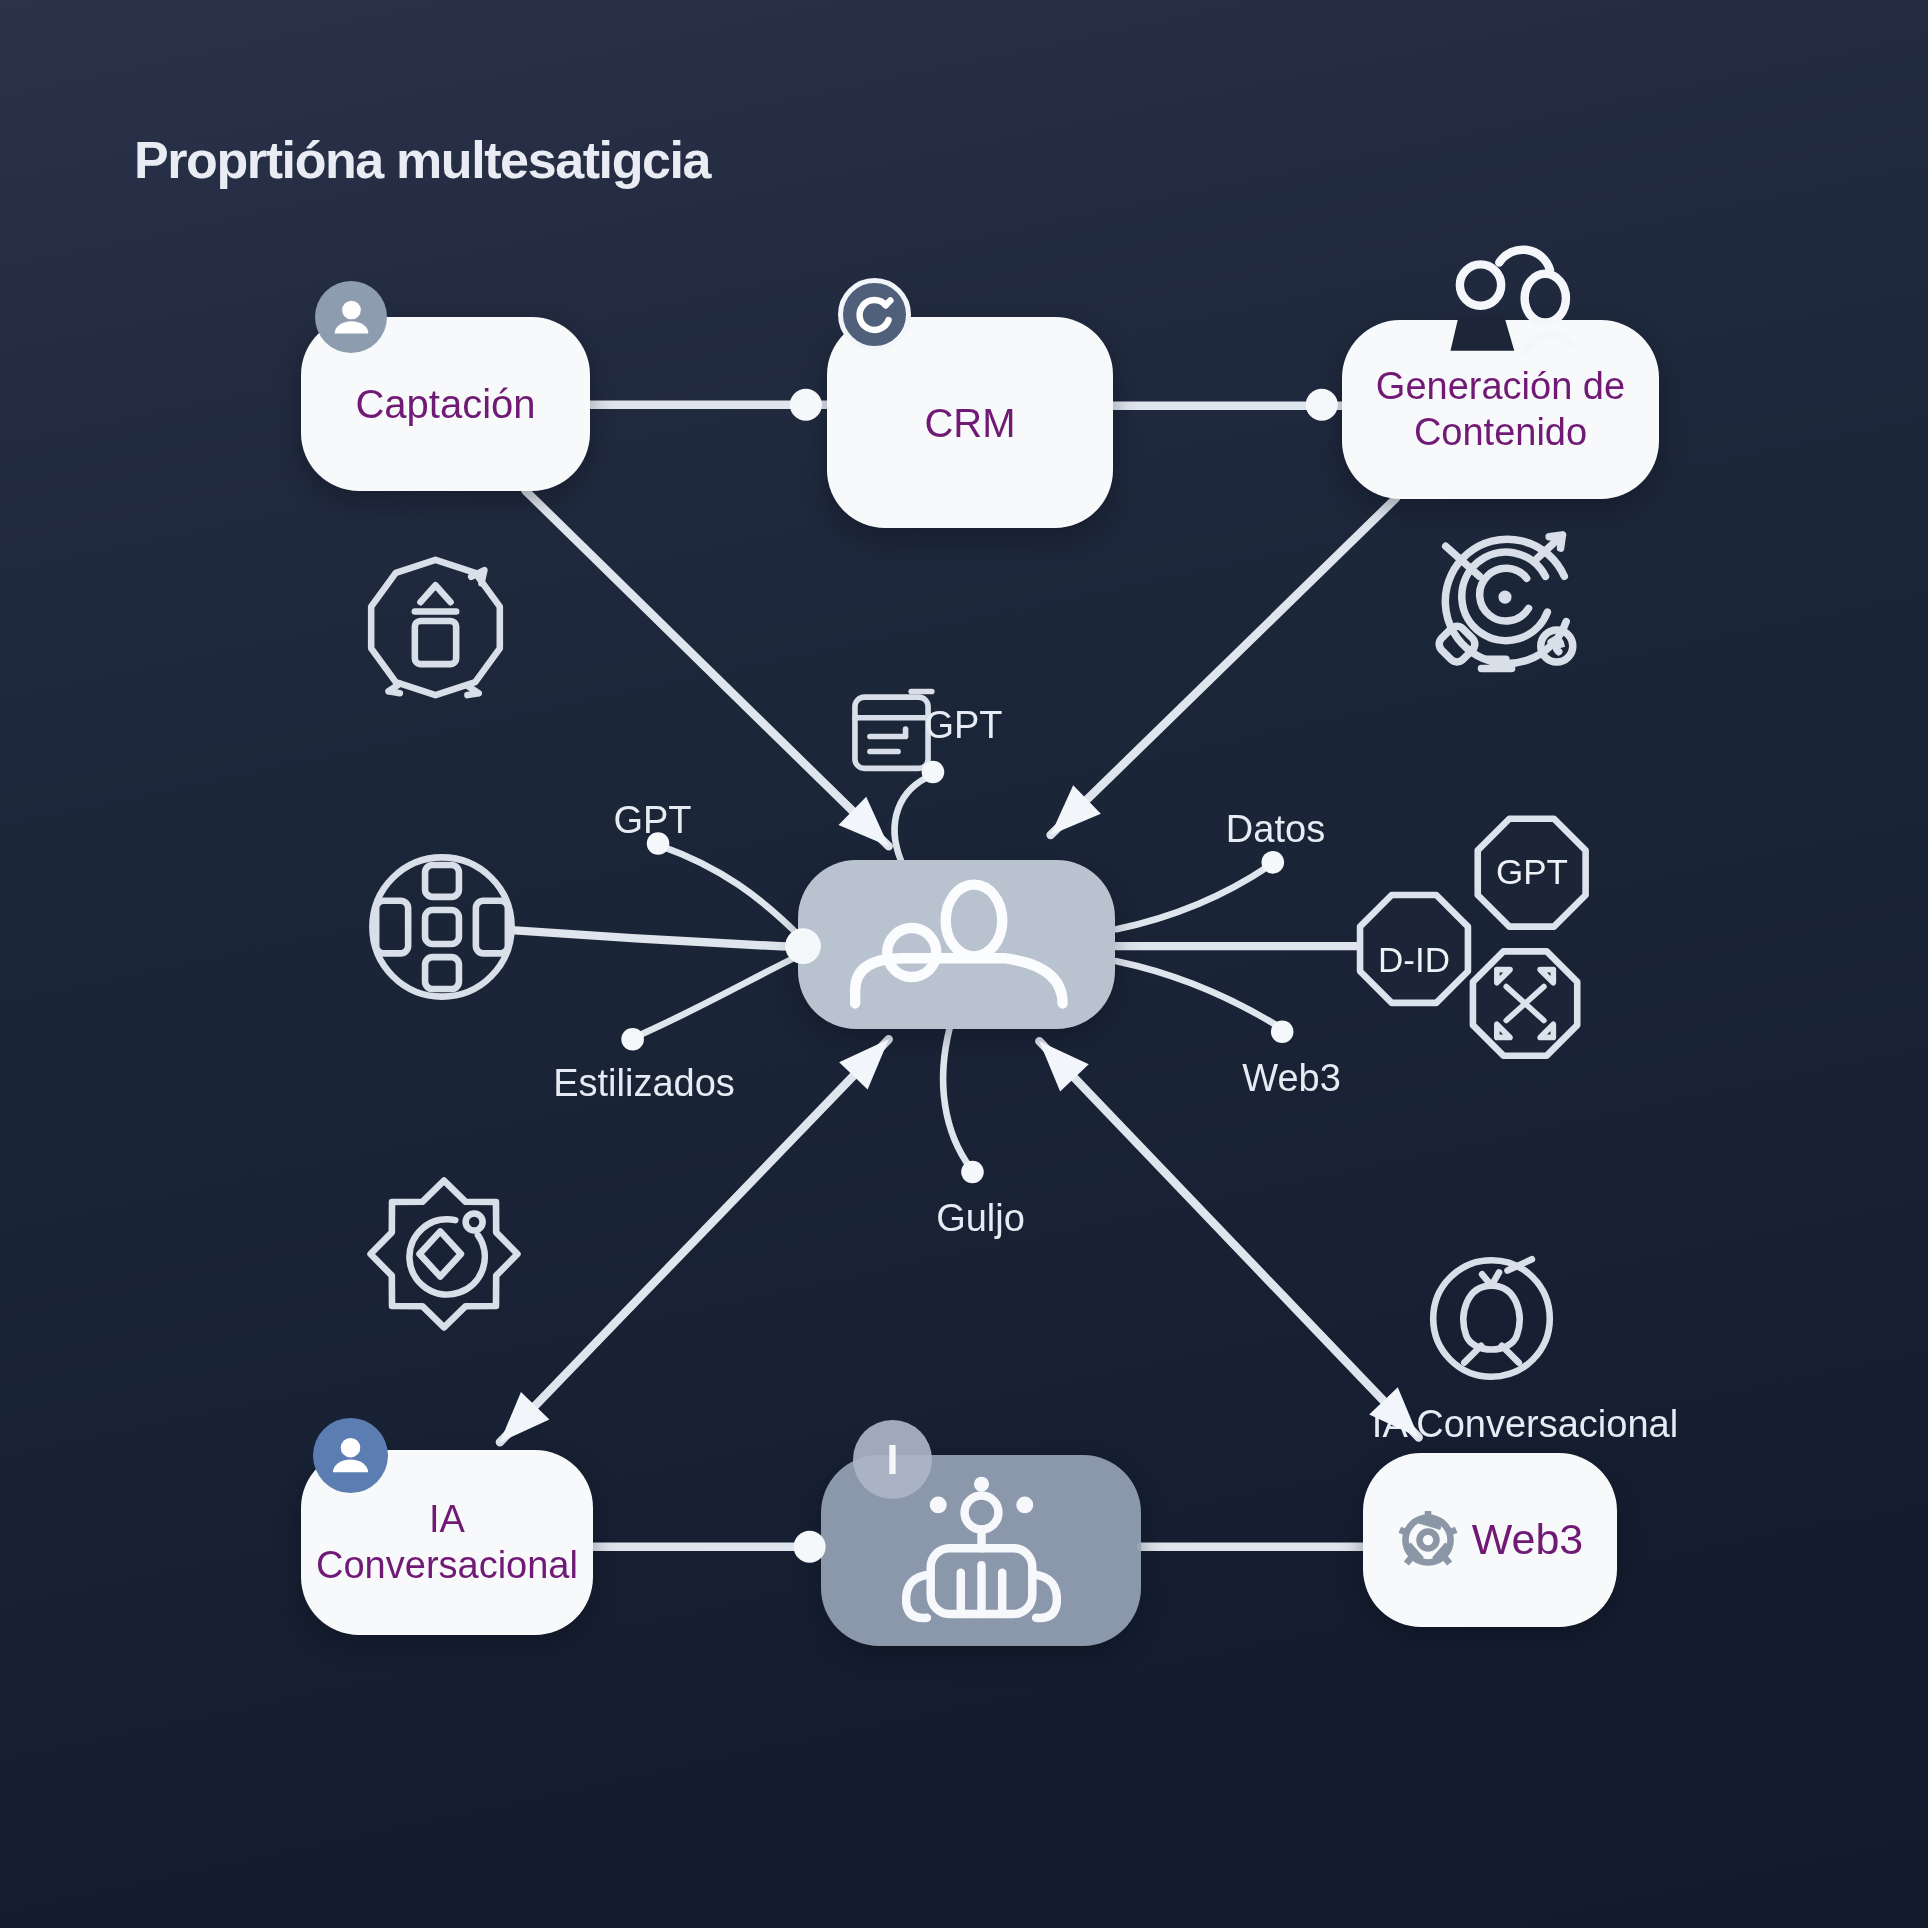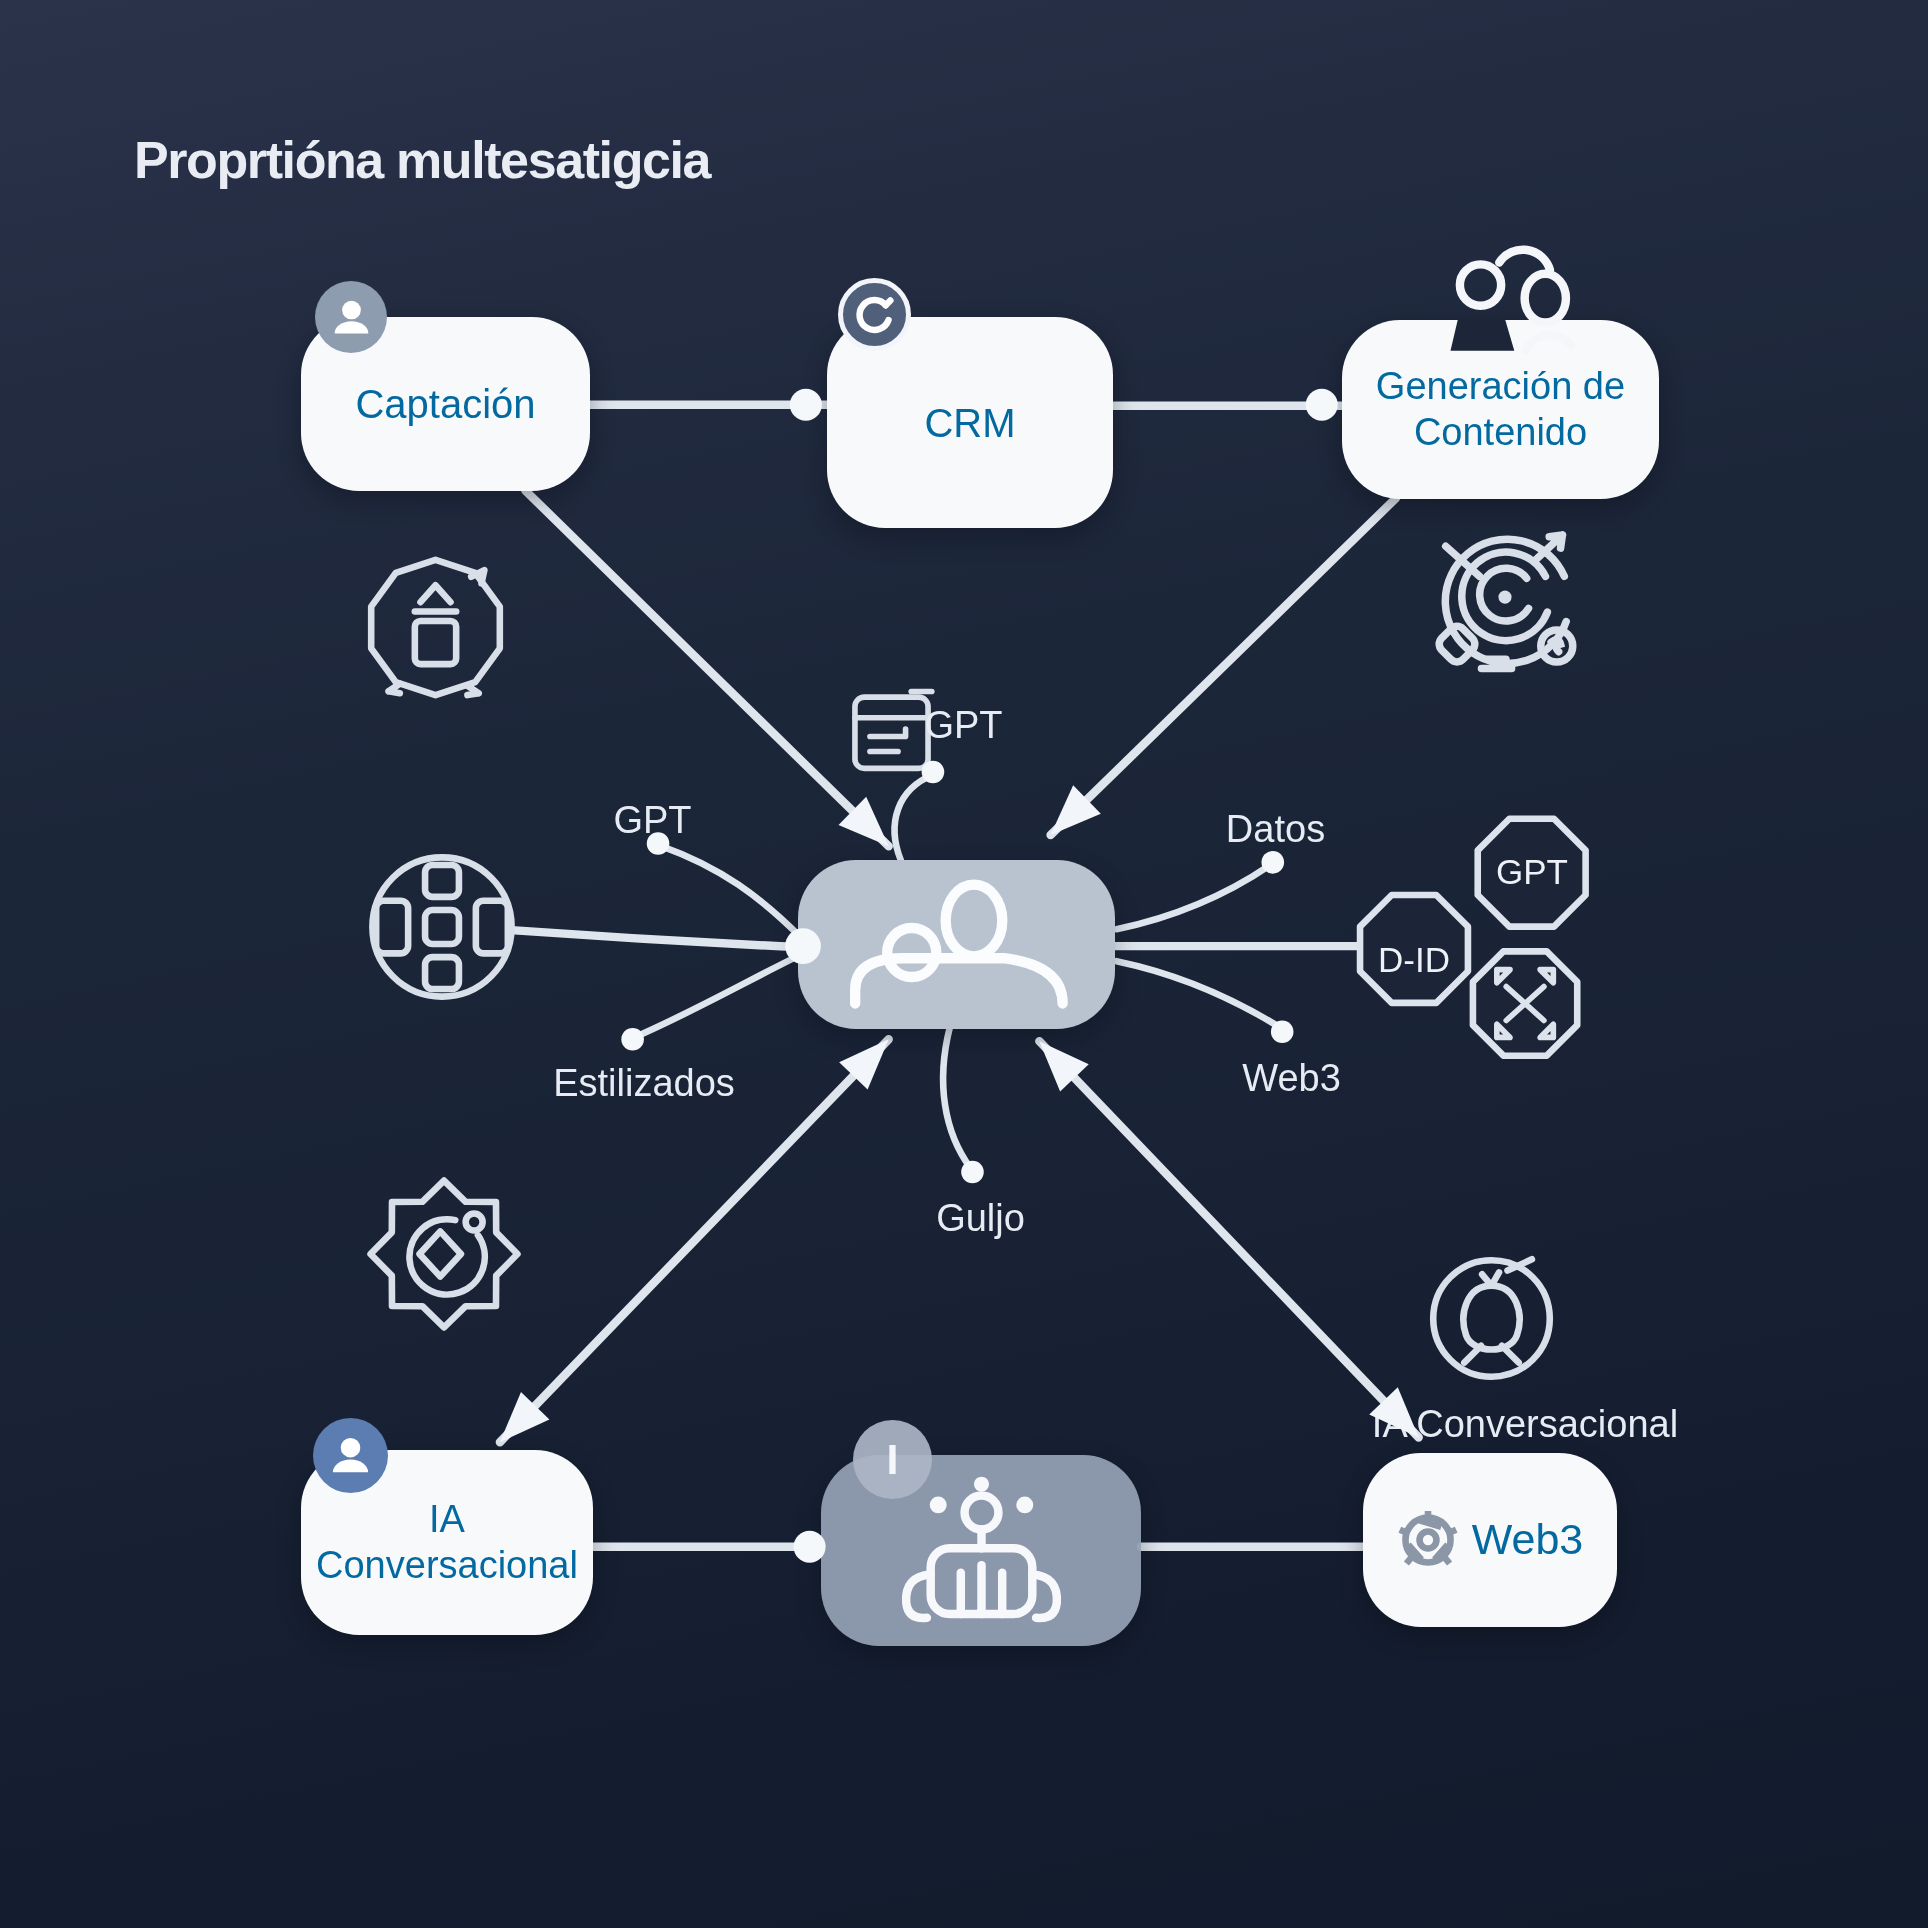--- a/index.html
+++ b/index.html
@@ -16,21 +16,21 @@
   
   #title{
     left:126px;top:130px;z-index:2;color:#e9edf3;font-size:52px;font-weight:600;
     letter-spacing:-1.4px;white-space:nowrap;margin-left:8px;
   }
   
   .node{
     z-index:2;background:#f8f9fb;border-radius:58px;
     box-shadow:0 9.4px 24.5px rgba(5,10,20,.32);
     display:flex;align-items:center;justify-content:center;text-align:center;
-    color:#0369a1;font-size:40px;line-height:1.2;
+    color:#701a75;font-size:40px;line-height:1.2;
   }
   .node.gray{background:#b9c2cf;box-shadow:0 9.4px 24.5px rgba(5,10,20,.28);}
   .node.bot{background:rgba(147,159,178,.94);}
   #node-captacion{left:301px;top:317px;width:289px;height:174px;}
   #node-crm{left:827px;top:317px;width:286px;height:211px;}
   #node-generacion{left:1342px;top:320px;width:317px;height:179px;font-size:38px;padding:0 9.4px;box-sizing:border-box;}
   #node-center{left:798px;top:860px;width:317px;height:169px;}
   #node-ia{left:301px;top:1450px;width:292px;height:185px;font-size:38px;}
   #node-bot{left:821px;top:1455px;width:320px;height:191px;}
   #node-web3{left:1363px;top:1453px;width:254px;height:174px;font-size:43px;gap:13px;}

